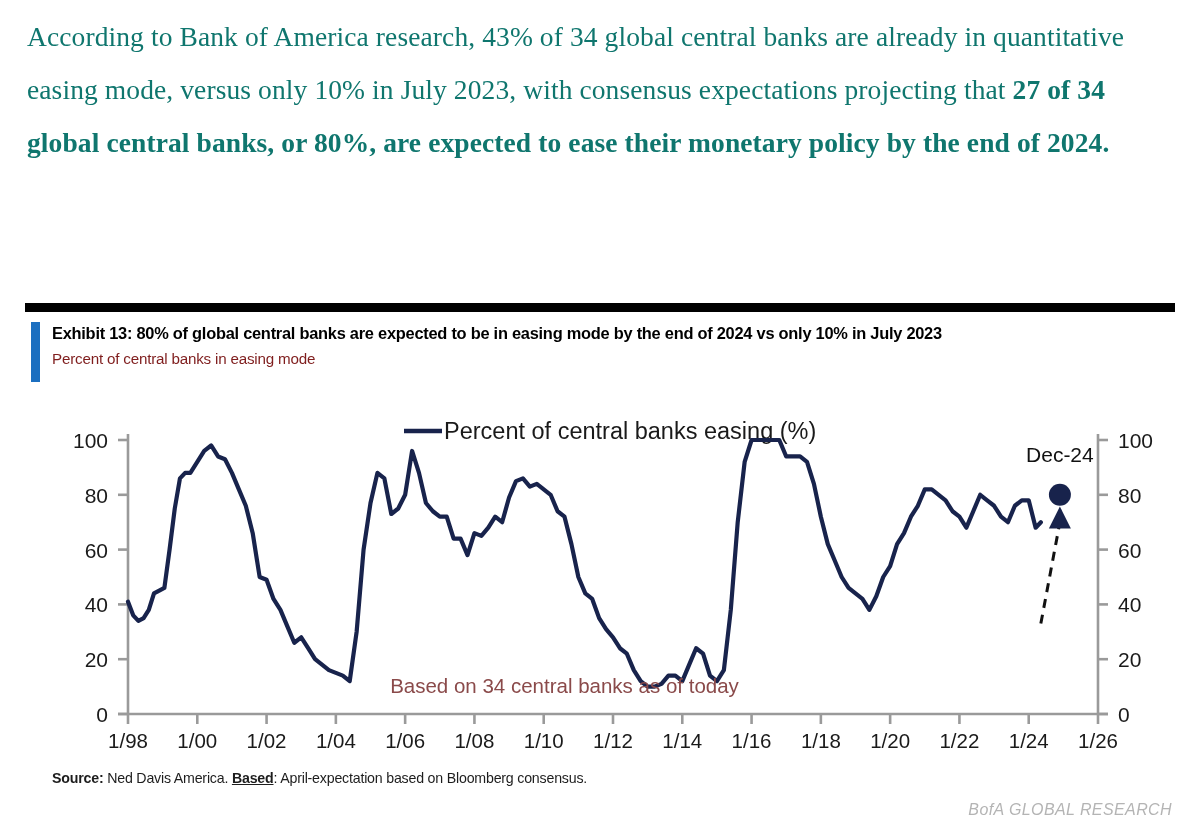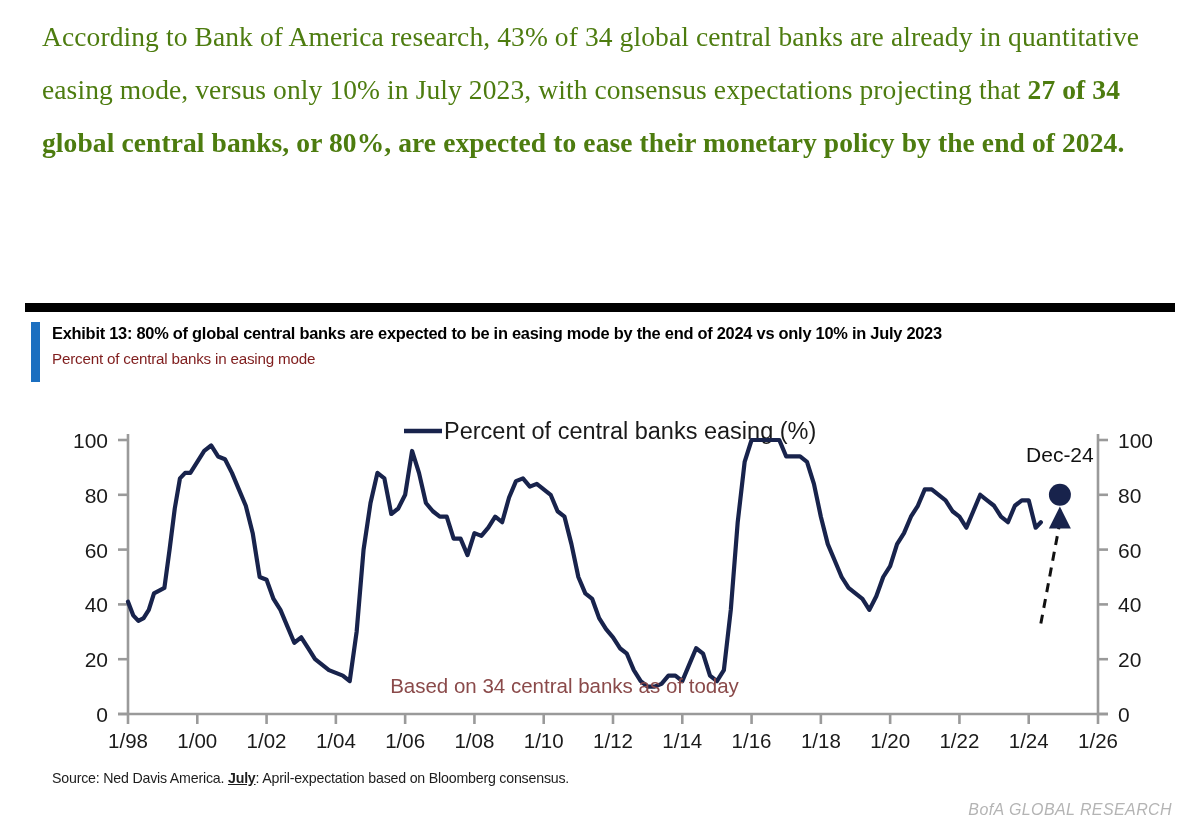--- a/index.html
+++ b/index.html
@@ -7,25 +7,25 @@
     width:1200px;height:839px;
     background:#ffffff;
     font-family:"Liberation Sans", sans-serif;
     overflow:hidden;
     position:relative;
   }
 
   
   #narrative{
     position:absolute;
-    left:42px; top:10px; width:1145px;
+    left:27px; top:10px; width:1145px;
     font-family:"Liberation Serif", serif;
     font-size:27.5px;
     line-height:53px;
-    color:#4d7c0f;
+    color:#0f766e;
     letter-spacing:.1px;
   }
   #narrative b{font-weight:bold;}
 
   
   #exhibit{
     position:absolute;
     left:0; top:296px; width:1200px; height:543px;
     background:#ffffff;
   }
@@ -90,21 +90,21 @@
   }
 
   
   #source-line{
     position:absolute;
     left:52px; top:474px;
     font-size:14.2px;
     color:#1d1d1d;
     letter-spacing:-.2px;
   }
-  #source-line .lbl{font-weight:normal;margin-top:8px;}
+  #source-line .lbl{font-weight:bold;margin-top:8px;}
   #source-line .notes{font-weight:bold;text-decoration:underline;}
   #bofa{
     position:absolute;
     right:28px; top:505px;
     font-size:16px;
     color:#b4b4b4;
     letter-spacing:.4px;
     font-style:italic;
   }
 </style>
@@ -198,16 +198,16 @@
         <polygon id="forecast-arrow" fill="#18234c" points="1059.8928571428603,114.46000000000001 1048.8928571428603,136.46 1070.8928571428603,136.46"></polygon>
         <circle id="forecast-dot" r="11" fill="#18234c" cx="1059.8928571428603" cy="102.79999999999998"></circle>
         <text id="callout-dec24" class="callout-text" text-anchor="middle" x="1059.8928571428603" y="69.91999999999999" fill="#111111">Dec-24</text>
       </g>
 
       <text id="annot-based-on" class="annot-text" text-anchor="middle" x="564.4999999999968" y="300.6" fill="#8a4a4a">Based on 34 central banks as of today</text>
 
     </svg>
   </div>
 
-  <div id="source-line"><span class="lbl">Source:</span><span> Ned Davis America. </span><span class="notes">July</span><span>: April-expectation based on Bloomberg consensus.</span></div>
+  <div id="source-line"><span class="lbl">Source:</span><span> Ned Davis America. </span><span class="notes">Based</span><span>: April-expectation based on Bloomberg consensus.</span></div>
 
   <div id="bofa">BofA GLOBAL RESEARCH</div>
 </div>
 
 </body></html>

